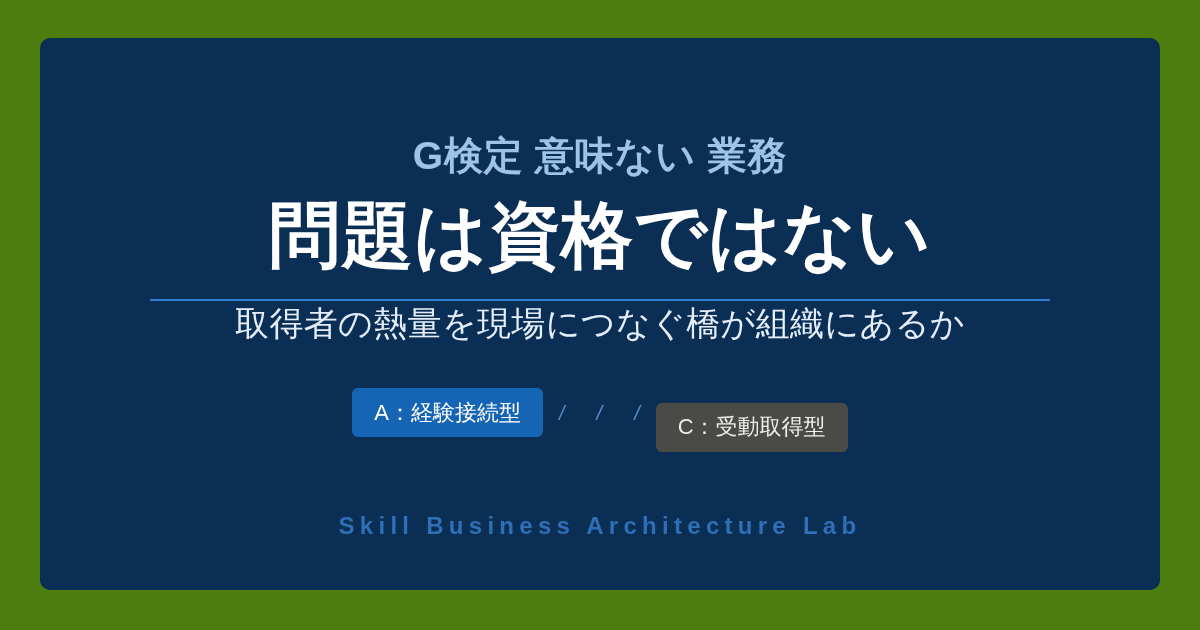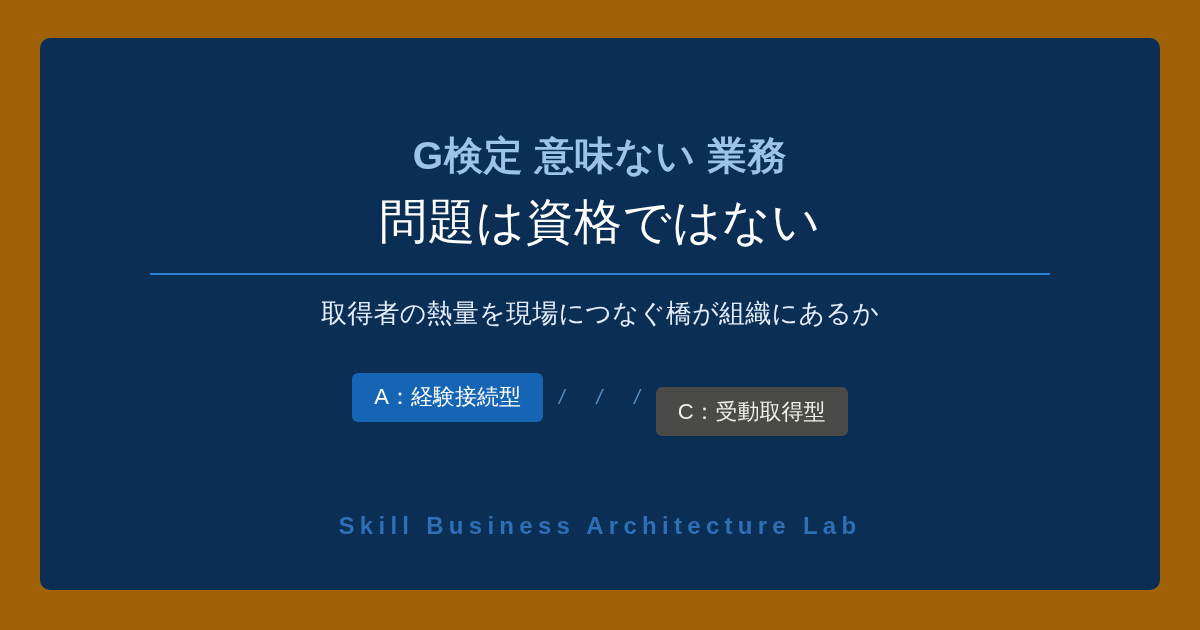--- a/index.html
+++ b/index.html
@@ -43,40 +43,39 @@
     font-weight:700;
     color:#9cc3e8;
     letter-spacing:0.02em;
     line-height:1.15;
     text-align:center;
     white-space:nowrap;
   }
 
   .headline {
     margin-top:16px;
-    font-size:48px;
-    font-weight:400;
+    font-size:72px;
+    font-weight:700;
     color:#ffffff;
     letter-spacing:0.01em;
     line-height:1.12;
     text-align:center;
     white-space:nowrap;
   }
 
   .divider {
     margin-top:24px;
     width:900px;
     height:2px;
     background:#2f7fd0;
     border:0;
   }
 
   .subtitle {
-    margin-top:22px;
-    font-size:26px;
+    font-size:34px;
     font-weight:400;
     color:#e4eefa;
     letter-spacing:0.01em;
     line-height:1.3;
     text-align:center;
     white-space:nowrap;
   }
 
   .badge-row {
     margin-top:28px;
@@ -120,21 +119,21 @@
     font-size:24px;
     font-weight:600;
     letter-spacing:0.22em;
     color:#2f6fb5;
     white-space:nowrap;
   }
 </style>
 </head>
 <body style="background: rgb(13, 67, 120);">
 
-<div class="ogp-stage" style="background: #a16207;">
+<div class="ogp-stage" style="background: #4d7c0f;">
 
   <div class="ogp-card" style="background: rgb(11, 46, 85);">
 
     <div class="eyebrow" style="color: rgb(156, 195, 232);">G検定 意味ない 業務</div>
 
     <h1 class="headline" style="color: rgb(255, 255, 255);">問題は資格ではない</h1>
 
     <hr class="divider" style="background: rgb(47, 127, 208);">
 
     <div class="subtitle" style="color: rgb(228, 238, 250);">取得者の熱量を現場につなぐ橋が組織にあるか</div>

